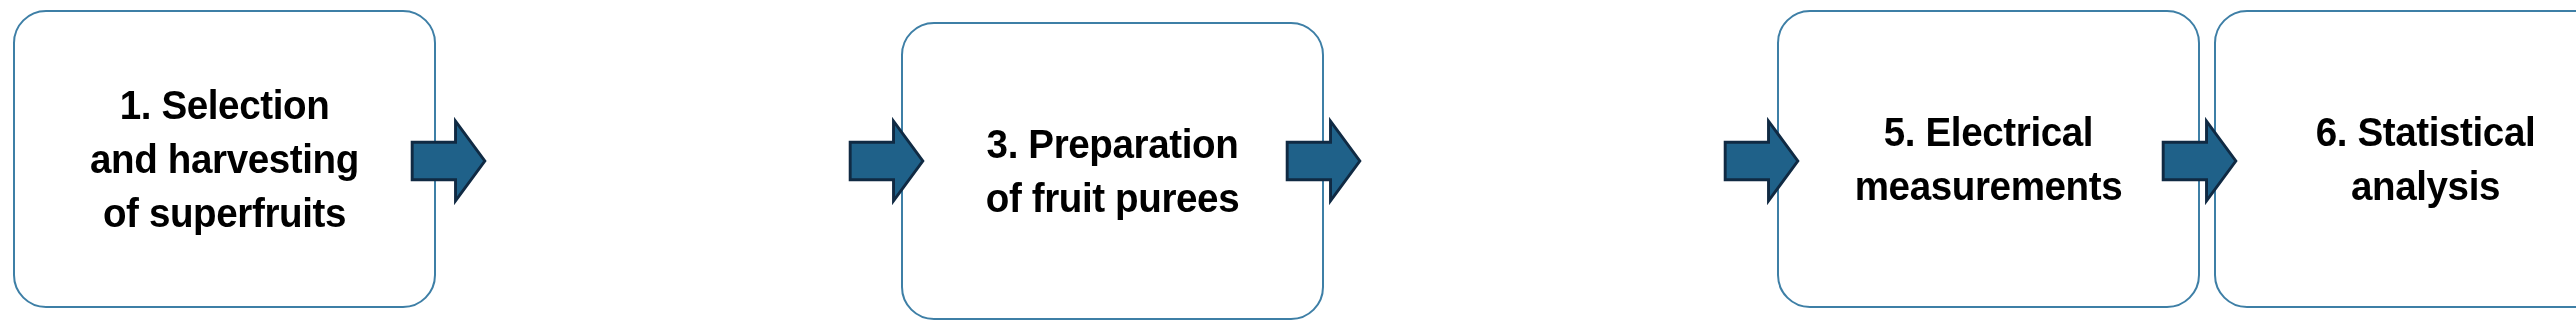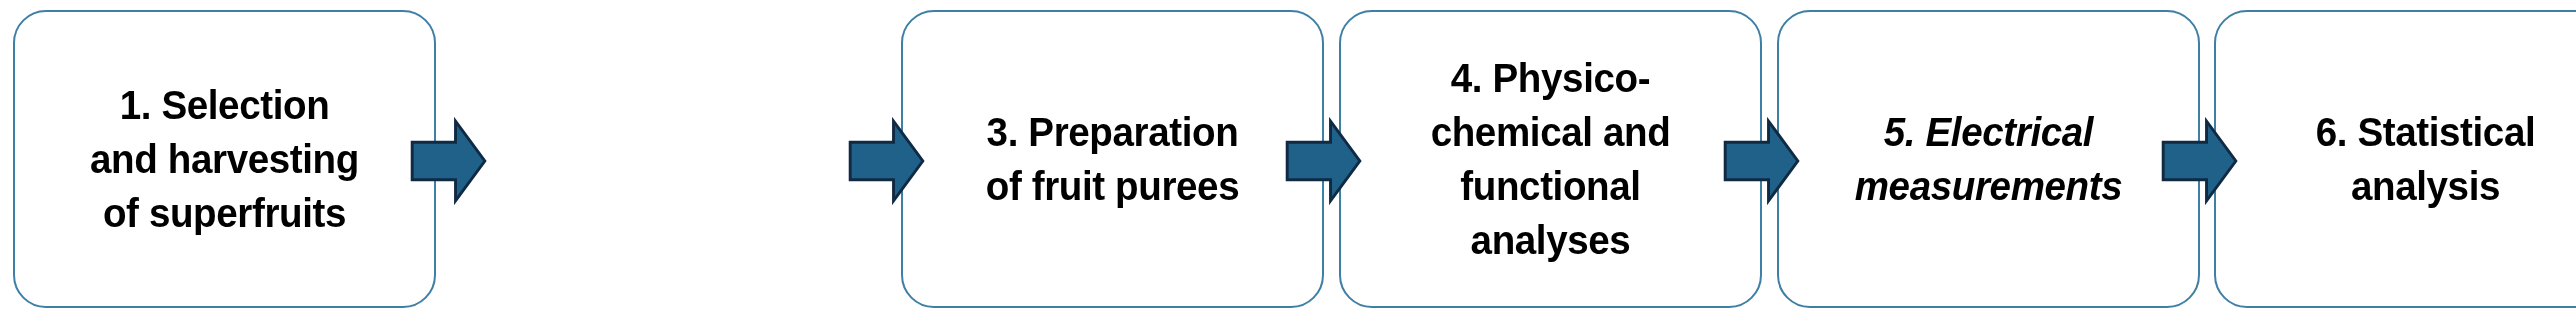--- a/index.html
+++ b/index.html
@@ -70,33 +70,27 @@
 
 <div id="flow-canvas">
 
   <div class="step-box" style="left:13px;">
     <div class="step-label">1. Selection
 and harvesting
 of superfruits</div>
   </div>
 
 
-  <div class="step-box" style="left:901px;">
+  <div class="step-box" style="left:901px;margin-top:12px;">
     <div class="step-label">3. Preparation
 of fruit purees</div>
   </div>
 
-  <div class="step-box" style="left:1339px;">
-    <div class="step-label">4. Physico-
-chemical and
-functional
-analyses</div>
-  </div>
 
-  <div class="step-box" style="left:1777px;font-style:italic;">
+  <div class="step-box" style="left:1777px;">
     <div class="step-label">5. Electrical
 measurements</div>
   </div>
 
   <div class="step-box" style="left:2214px;">
     <div class="step-label">6. Statistical
 analysis</div>
   </div>
 
   <div class="connector-arrow" style="left:411px;">

